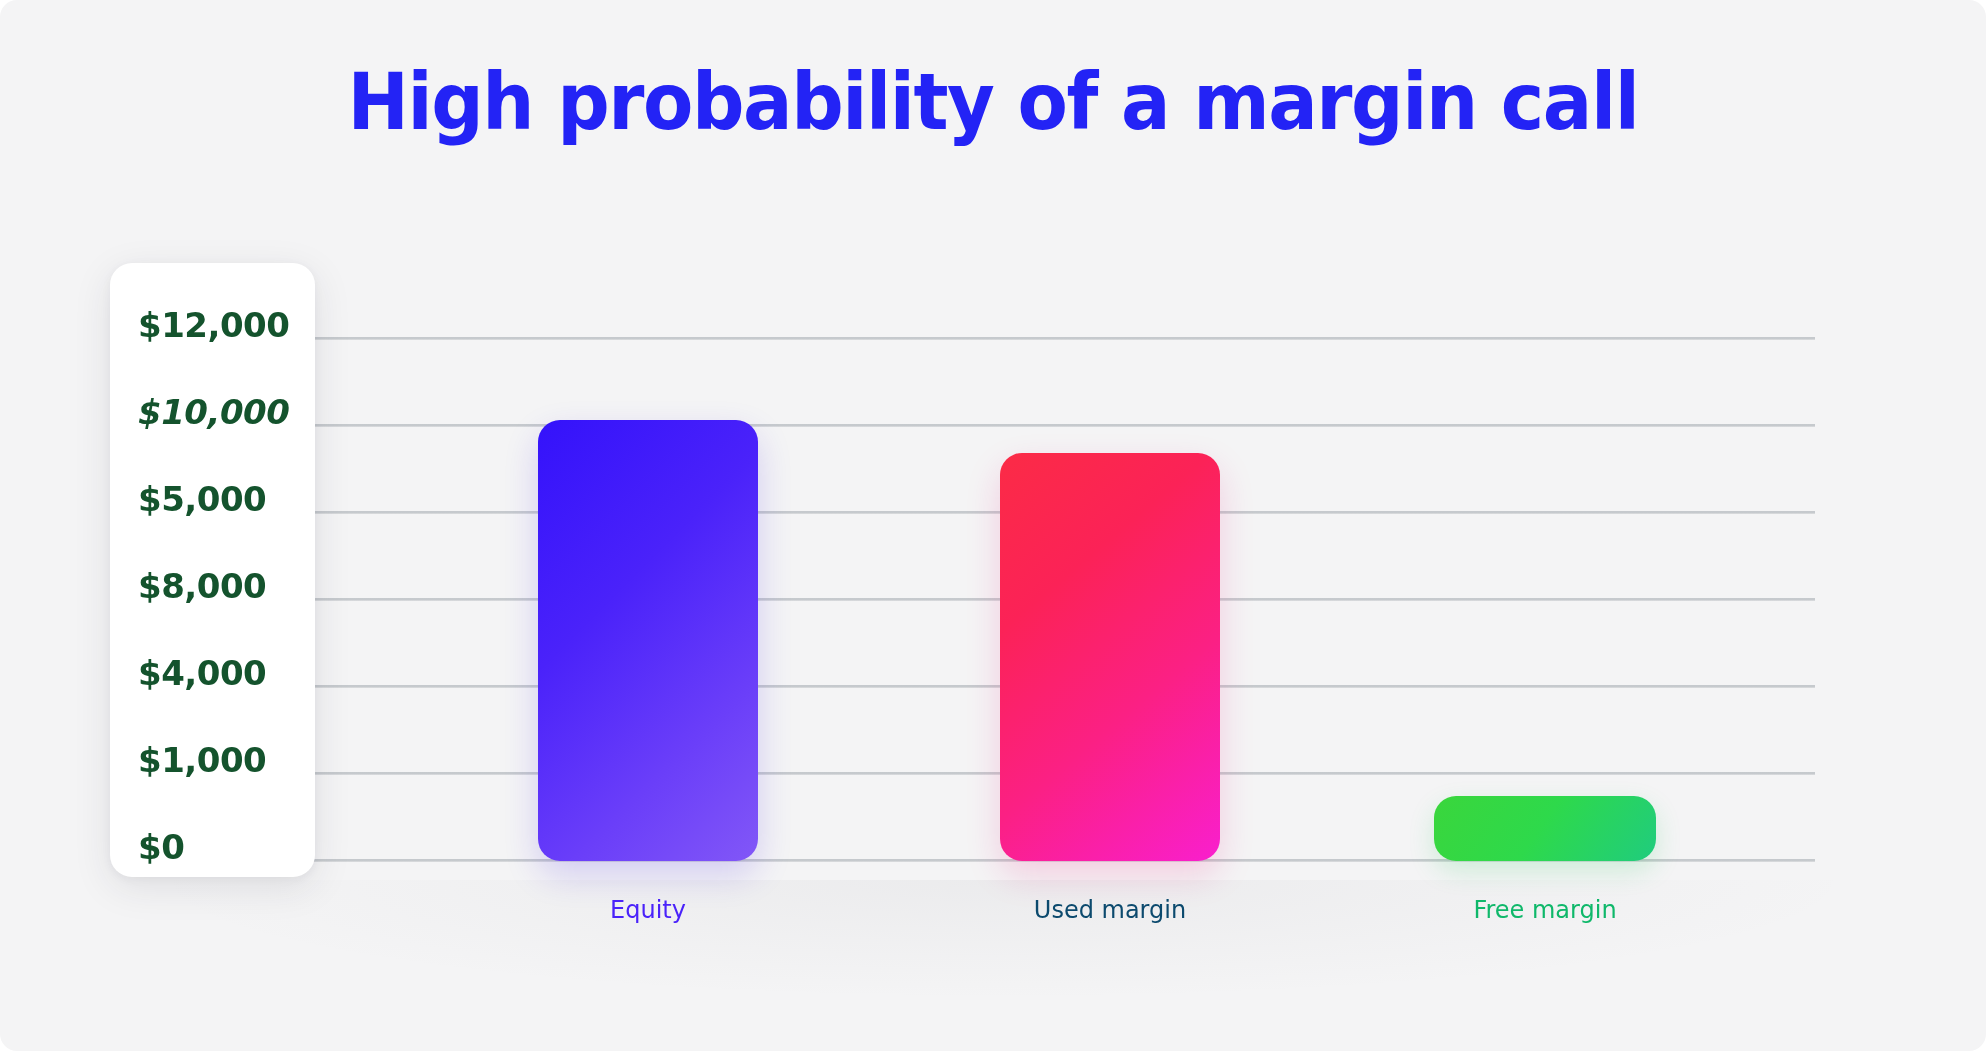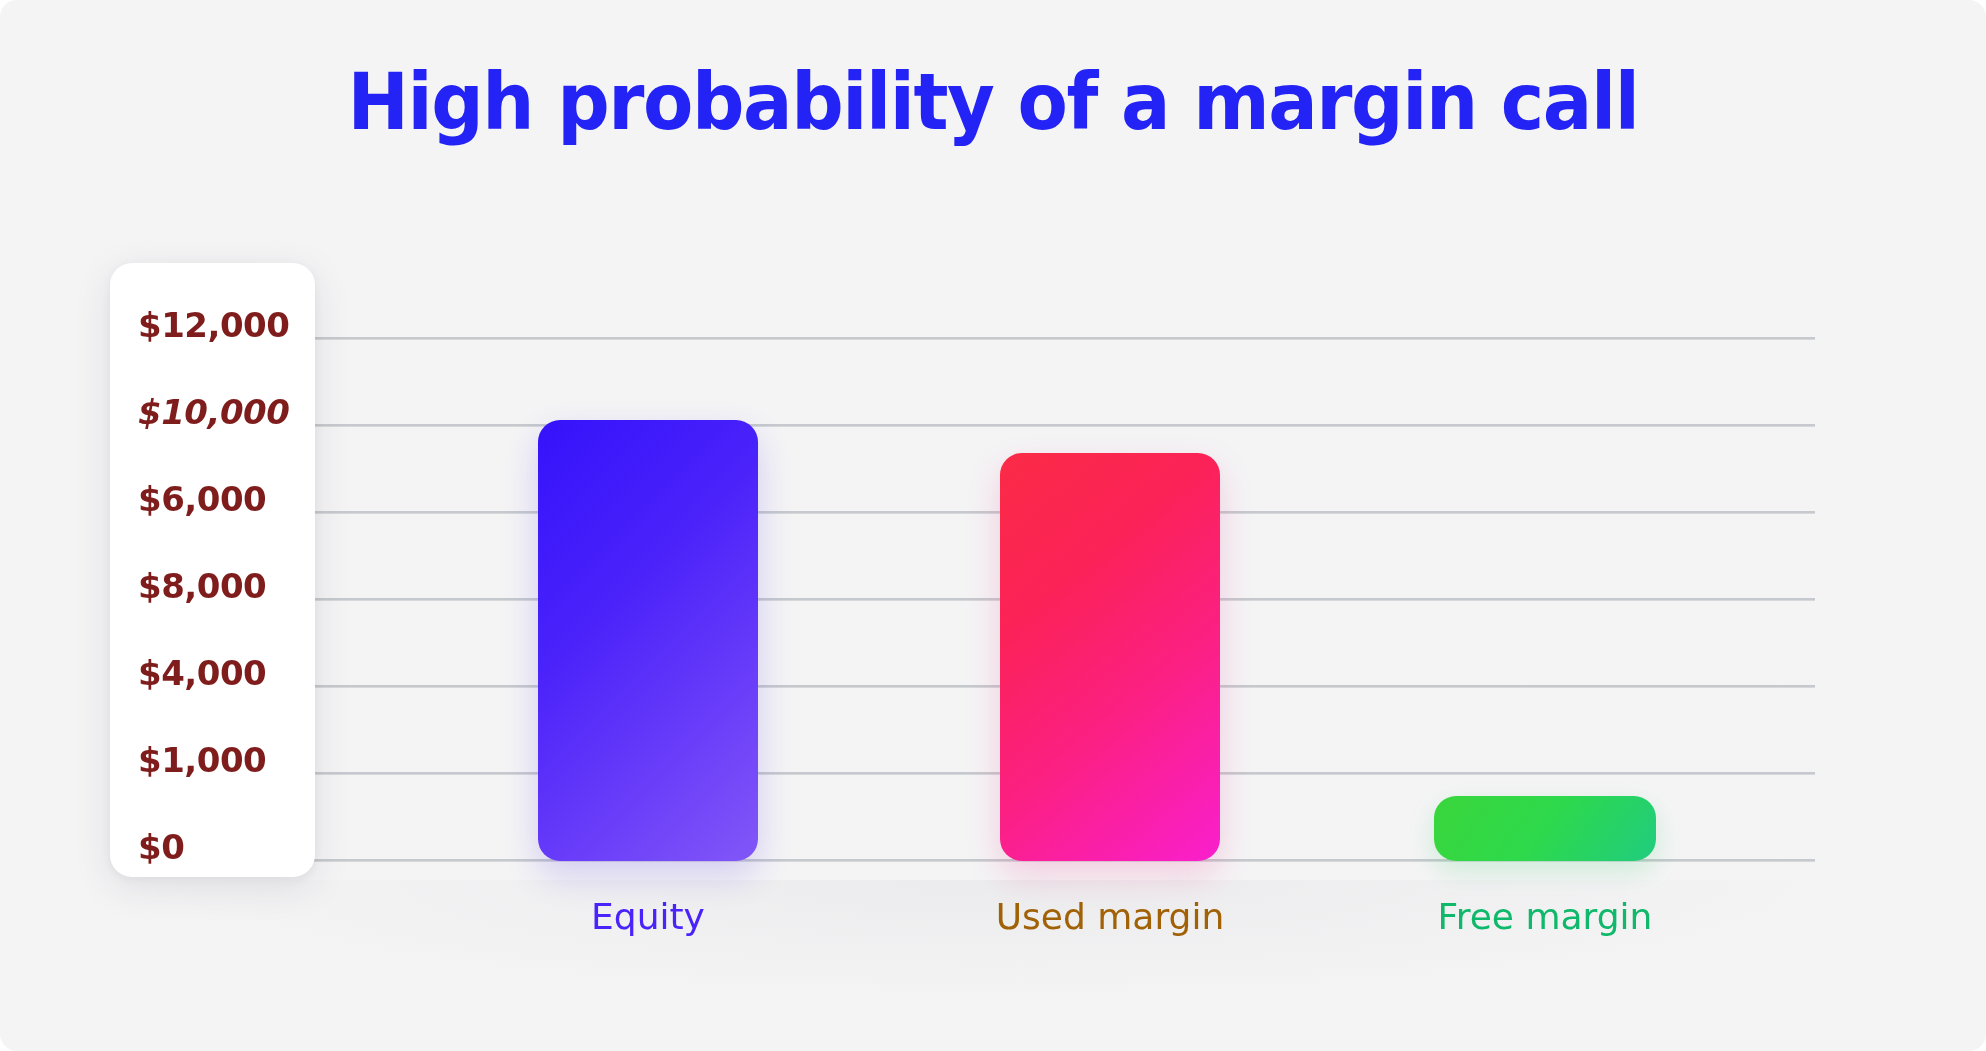--- a/index.html
+++ b/index.html
@@ -81,34 +81,34 @@
     border-radius: 22px;
     box-shadow: 0 10px 38px rgba(40, 40, 60, 0.10),
                 0 2px 10px rgba(40, 40, 60, 0.05);
   }
   .y-tick {
     position: absolute;
     left: 28px;
     font-family: "DejaVu Sans", "Liberation Sans", sans-serif;
     font-weight: 700;
     font-size: 34px;
-    color: #7f1d1d;
+    color: #14532d;
     letter-spacing: -0.5px;
     white-space: nowrap;
     transform: translateY(-50%);
     user-select: none;
   }
 
   
   .x-label {
     position: absolute;
     top: 896px;
     font-family: "DejaVu Sans", "Liberation Sans", sans-serif;
     font-weight: 400;
-    font-size: 36px;
+    font-size: 24px;
     text-align: center;
     white-space: nowrap;
     user-select: none;
   }
 
   
   #floor-shade {
     position: absolute;
     left: 140px;
     right: 120px;
@@ -137,26 +137,26 @@
 
   <div class="bar bar-blue" style="left:538px; width:220px; top:420px; height:441px;"></div>
 
   <div class="bar bar-red" style="left:1000px; width:220px; top:453px; height:408px;"></div>
 
   <div class="bar bar-green" style="left:1434px; width:222px; top:796px; height:65px;"></div>
 
   <div id="y-axis-card">
     <div class="y-tick" style="top:62px;">$12,000</div>
     <div class="y-tick" style="top:149px;font-style:italic;">$10,000</div>
-    <div class="y-tick" style="top:236px;">$6,000</div>
+    <div class="y-tick" style="top:236px;">$5,000</div>
     <div class="y-tick" style="top:323px;">$8,000</div>
     <div class="y-tick" style="top:410px;">$4,000</div>
     <div class="y-tick" style="top:497px;">$1,000</div>
     <div class="y-tick" style="top:584px;">$0</div>
   </div>
 
   <div class="x-label" style="left:538px; width:220px; color:#4a22fa;">Equity</div>
 
-  <div class="x-label" style="left:960px; width:300px; color:#a16207;">Used margin</div>
+  <div class="x-label" style="left:960px; width:300px; color:#0c4a6e;">Used margin</div>
 
   <div class="x-label" style="left:1395px; width:300px; color:#0fb86a;">Free margin</div>
 
 </div>
 
 </body></html>

